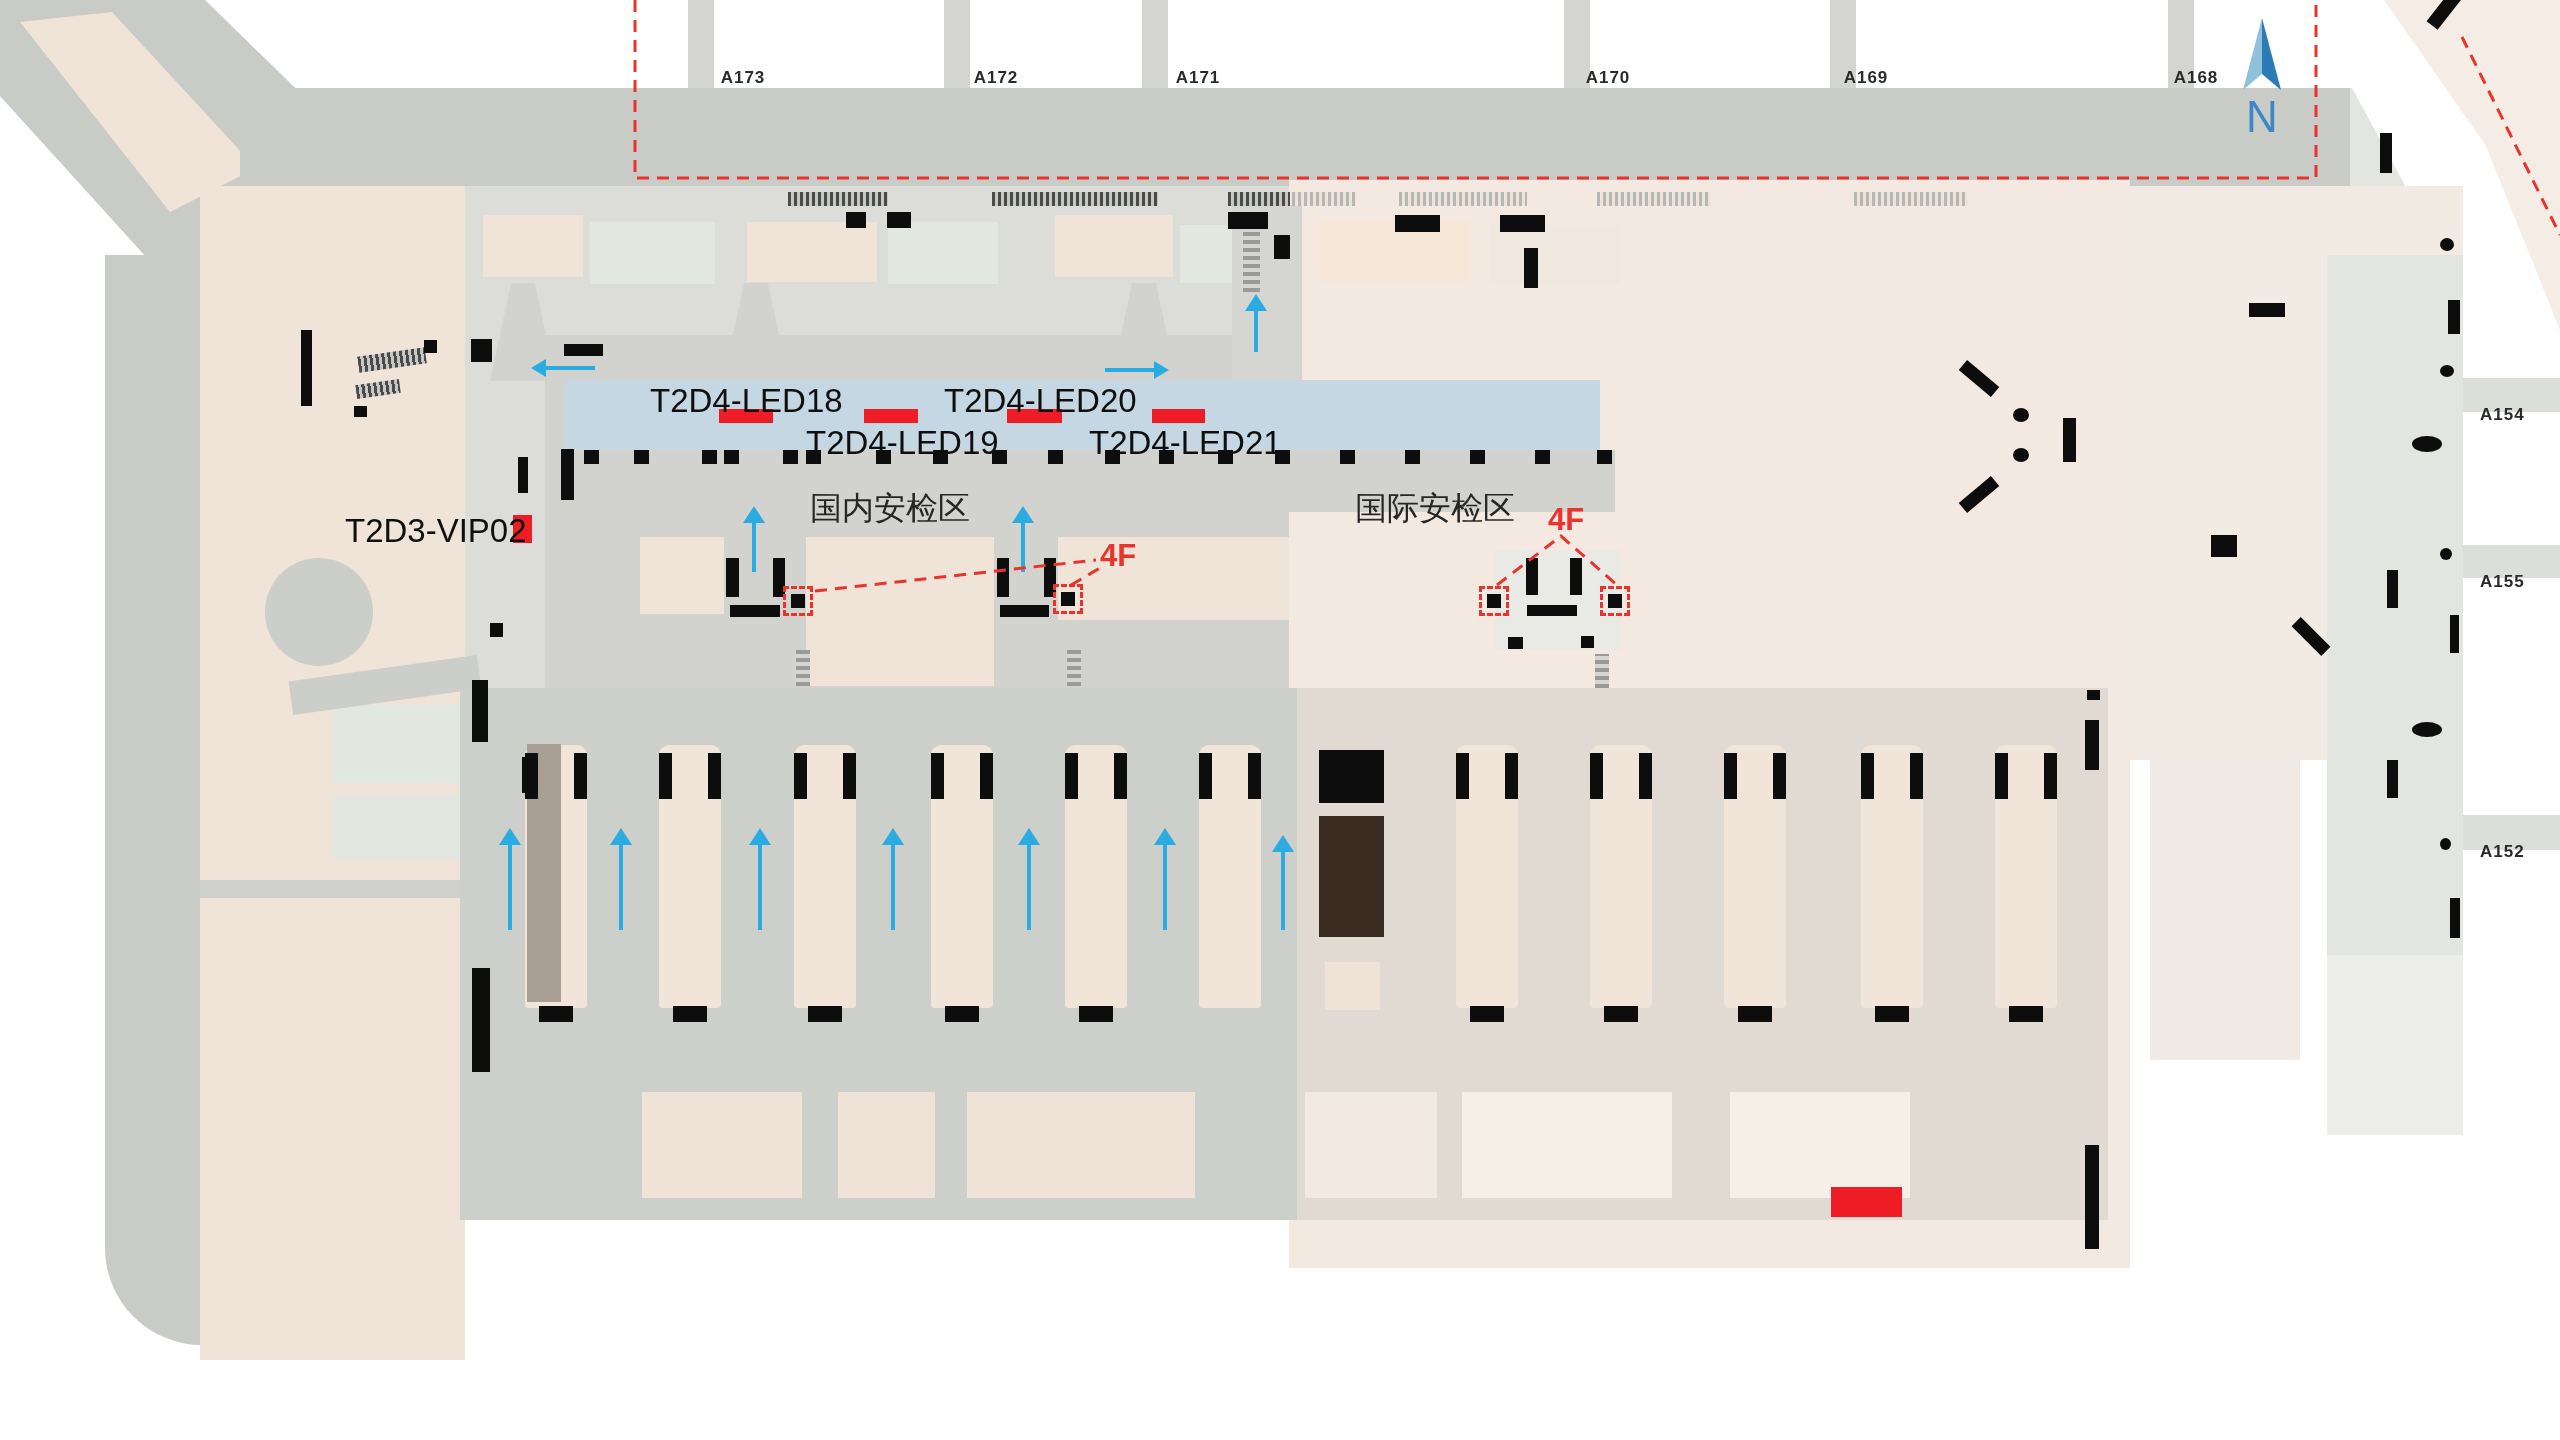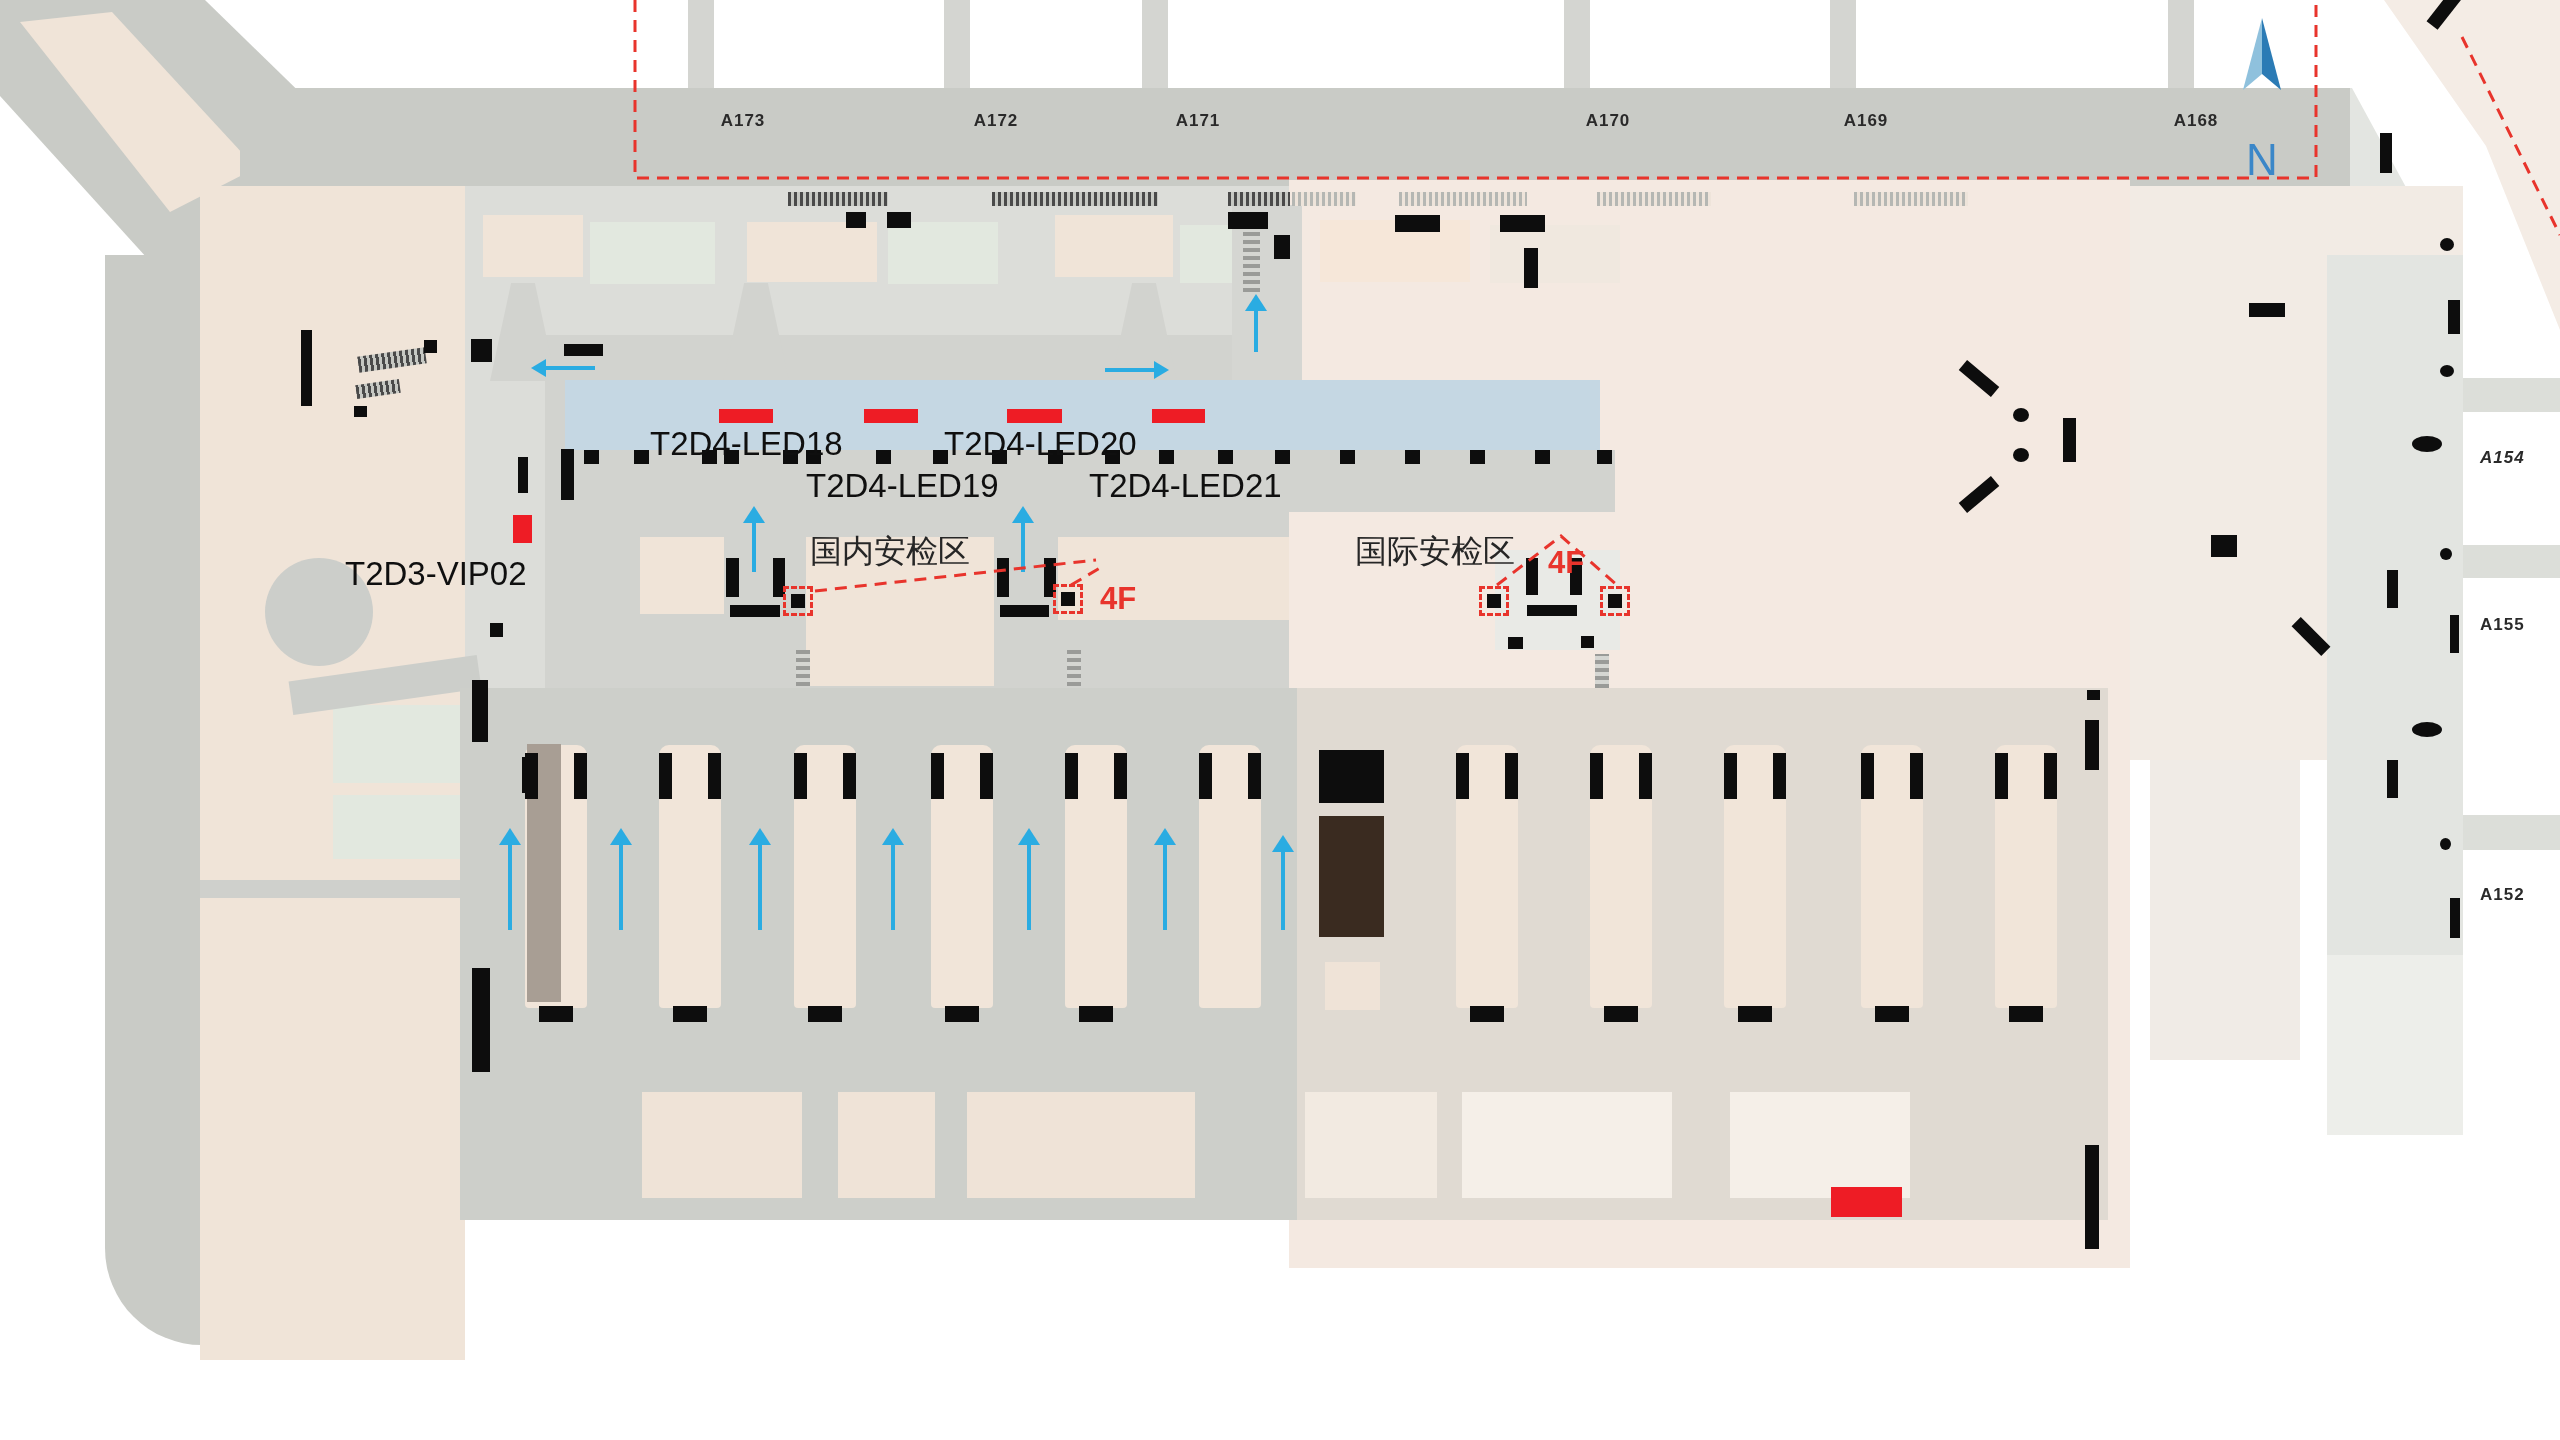--- a/index.html
+++ b/index.html
@@ -1,19 +1,19 @@
 <!DOCTYPE html>
 <html><head>
 <meta charset="utf-8">
 <style>
   html,body{margin:0;padding:0;background:#fff;}
   #map-canvas{position:relative;width:2560px;height:1440px;background:#fff;overflow:hidden;
     font-family:"Liberation Sans","DejaVu Sans",sans-serif;}
   .abs{position:absolute;}
-  .lbl{position:absolute;color:#1c1c1c;white-space:nowrap;z-index:40;margin-top:43px;}
+  .lbl{position:absolute;color:#1c1c1c;white-space:nowrap;z-index:40;}
   .gate{font-size:17px;font-weight:700;letter-spacing:1px;color:#2a2a2a;text-align:center;}
   .ledlbl{font-size:33px;font-weight:500;color:#0f0f0f;text-align:center;}
   .zonelbl{font-size:32px;color:#262626;text-align:center;}
   .fourF{font-size:31px;font-weight:700;color:#e8342c;}
   .legendtxt{font-size:34px;color:#1a1a1a;}
   .redrect{position:absolute;background:#ee1c25;z-index:30;}
   .dashbox{position:absolute;width:30px;height:30px;border:3px dashed #e8342c;z-index:30;box-sizing:border-box;}
   .dashbox .inner{position:absolute;left:50%;top:50%;width:14px;height:14px;background:#0d0d0d;transform:translate(-50%,-50%);}
   .hatchD{background:repeating-linear-gradient(90deg,#4a4a4a 0 3px,#c6c8c3 3px 6px);}
   .hatchL{background:repeating-linear-gradient(90deg,#b5b7b3 0 3px,#eee4da 3px 6px);}
@@ -32,21 +32,21 @@
     <polygon points="2077,430 2140,430 2332,622 2332,702 2240,702 2077,522" fill="#dfe1dd"></polygon>
   </svg>
 
   <div class="lbl gate" style="left:705px;top:68px;width:76px;">A173</div>
   <div class="lbl gate" style="left:958px;top:68px;width:76px;">A172</div>
   <div class="lbl gate" style="left:1160px;top:68px;width:76px;">A171</div>
   <div class="lbl gate" style="left:1570px;top:68px;width:76px;">A170</div>
   <div class="lbl gate" style="left:1828px;top:68px;width:76px;">A169</div>
   <div class="lbl gate" style="left:2158px;top:68px;width:76px;">A168</div>
 
-  <div class="lbl gate" style="left:2480px;top:405px;font-style:italic;">A154</div>
+  <div class="lbl gate" style="left:2480px;top:405px;">A154</div>
   <div class="lbl gate" style="left:2480px;top:572px;">A155</div>
   <div class="lbl gate" style="left:2480px;top:842px;">A152</div>
 
   <div class="lbl ledlbl" style="left:650px;top:382px;width:182px;">T2D4-LED18</div>
   <div class="lbl ledlbl" style="left:806px;top:424px;width:182px;">T2D4-LED19</div>
   <div class="lbl ledlbl" style="left:944px;top:382px;width:182px;">T2D4-LED20</div>
   <div class="lbl ledlbl" style="left:1089px;top:424px;width:182px;">T2D4-LED21</div>
   <div class="redrect" style="left:719px;top:409px;width:54px;height:14px;"></div>
   <div class="redrect" style="left:864px;top:409px;width:54px;height:14px;"></div>
   <div class="redrect" style="left:1007px;top:409px;width:55px;height:14px;"></div>

